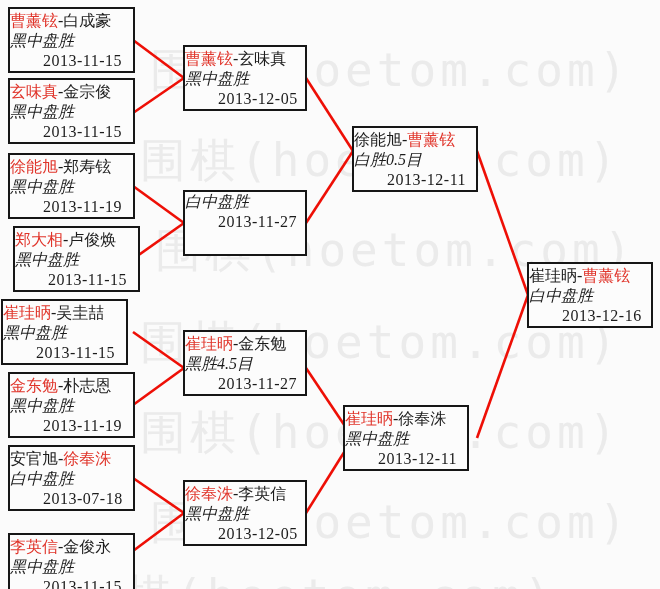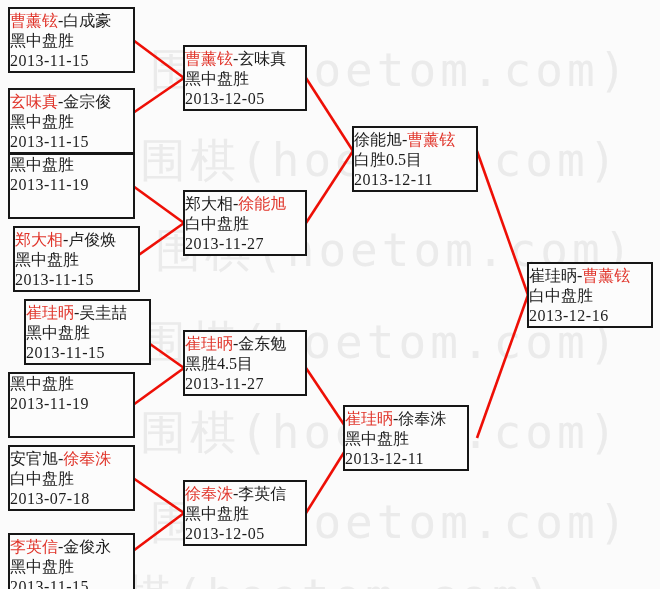--- a/index.html
+++ b/index.html
@@ -29,22 +29,22 @@
     height:62px;
     background:#fcfcfc;
     border:2px solid #161616;
     z-index:2;
     text-align:left;
     font-size:16px;
     color:#1c1c1c;
     padding-top:0;
   }
   .box .players{line-height:21px;margin-top:1px;white-space:nowrap;}
-  .box .result{line-height:20px;}
-  .box .date{line-height:20px;letter-spacing:0.5px;}
+  .box .result{line-height:20px;font-style:italic;}
+  .box .date{line-height:20px;letter-spacing:0.5px;padding-left:33px;}
   .red{color:#e0342a;}
 </style>
 </head>
 <body>
 
 <div class="stage">
 
   <div class="wm" style="left:150px;top:40px">围棋(hoetom.com)</div>
   <div class="wm" style="left:140px;top:130px">围棋(hoetom.com)</div>
   <div class="wm" style="left:155px;top:220px">围棋(hoetom.com)</div>
@@ -69,44 +69,46 @@
     <line x1="477" y1="151" x2="528" y2="295"></line>
     <line x1="477" y1="438" x2="528" y2="295"></line>
   </svg>
 
   <div class="box" style="left:8px;top:7px;width:123px">
     <div class="players"><span class="red">曹薰铉</span><span>-</span><span>白成豪</span></div>
     <div class="result">黑中盘胜</div>
     <div class="date">2013-11-15</div>
   </div>
 
-  <div class="box" style="left:8px;top:88px;width:123px">
+  <div class="box" style="left:8px;top:78px;width:123px">
     <div class="players"><span class="red">玄味真</span><span>-</span><span>金宗俊</span></div>
     <div class="result">黑中盘胜</div>
     <div class="date">2013-11-15</div>
   </div>
 
   <div class="box" style="left:8px;top:153px;width:123px">
+    <div class="players"><span class="red">徐能旭</span><span>-</span><span>郑寿铉</span></div>
     <div class="result">黑中盘胜</div>
     <div class="date">2013-11-19</div>
   </div>
 
   <div class="box" style="left:13px;top:226px;width:123px">
     <div class="players"><span class="red">郑大相</span><span>-</span><span>卢俊焕</span></div>
     <div class="result">黑中盘胜</div>
     <div class="date">2013-11-15</div>
   </div>
 
-  <div class="box" style="left:24px;top:299px;width:123px">
+  <div class="box" style="left:1px;top:299px;width:123px">
     <div class="players"><span class="red">崔珪昞</span><span>-</span><span>吴圭喆</span></div>
     <div class="result">黑中盘胜</div>
     <div class="date">2013-11-15</div>
   </div>
 
   <div class="box" style="left:8px;top:372px;width:123px">
+    <div class="players"><span class="red">金东勉</span><span>-</span><span>朴志恩</span></div>
     <div class="result">黑中盘胜</div>
     <div class="date">2013-11-19</div>
   </div>
 
   <div class="box" style="left:8px;top:445px;width:123px">
     <div class="players"><span>安官旭</span><span>-</span><span class="red">徐奉洙</span></div>
     <div class="result">白中盘胜</div>
     <div class="date">2013-07-18</div>
   </div>
 
@@ -116,21 +118,20 @@
     <div class="date">2013-11-15</div>
   </div>
 
   <div class="box" style="left:183px;top:45px;width:120px">
     <div class="players"><span class="red">曹薰铉</span><span>-</span><span>玄味真</span></div>
     <div class="result">黑中盘胜</div>
     <div class="date">2013-12-05</div>
   </div>
 
   <div class="box" style="left:183px;top:190px;width:120px">
-    <div class="players"><span>郑大相</span><span>-</span><span class="red">徐能旭</span></div>
     <div class="result">白中盘胜</div>
     <div class="date">2013-11-27</div>
   </div>
 
   <div class="box" style="left:183px;top:330px;width:120px">
     <div class="players"><span class="red">崔珪昞</span><span>-</span><span>金东勉</span></div>
     <div class="result">黑胜4.5目</div>
     <div class="date">2013-11-27</div>
   </div>
 

